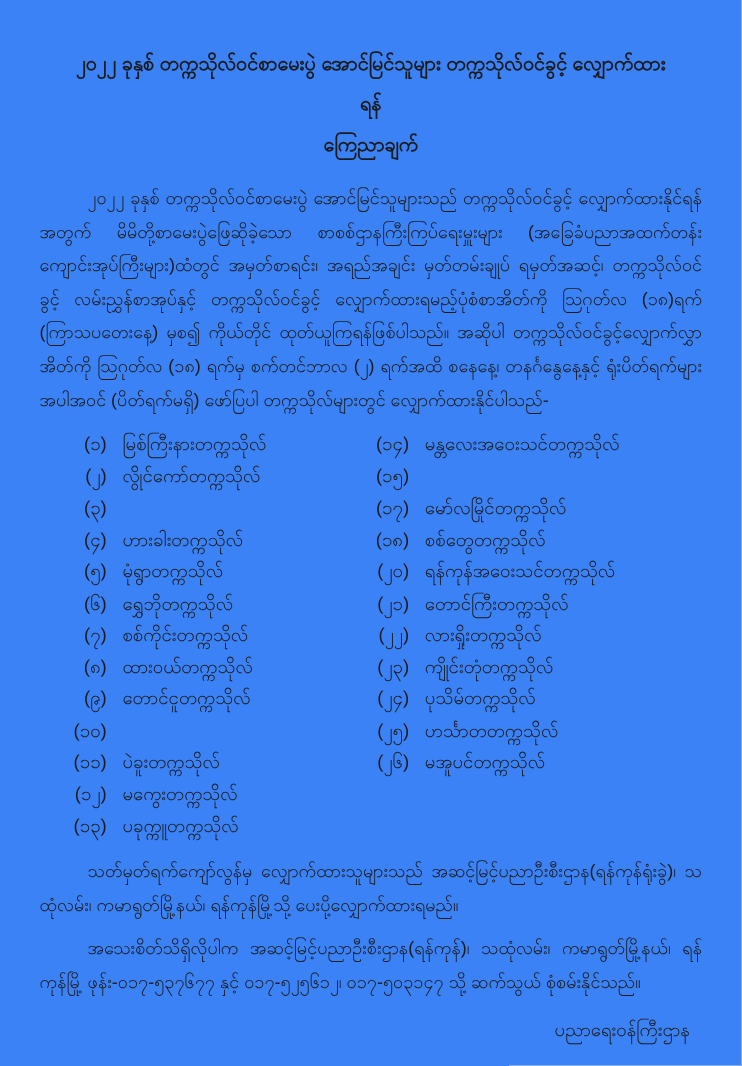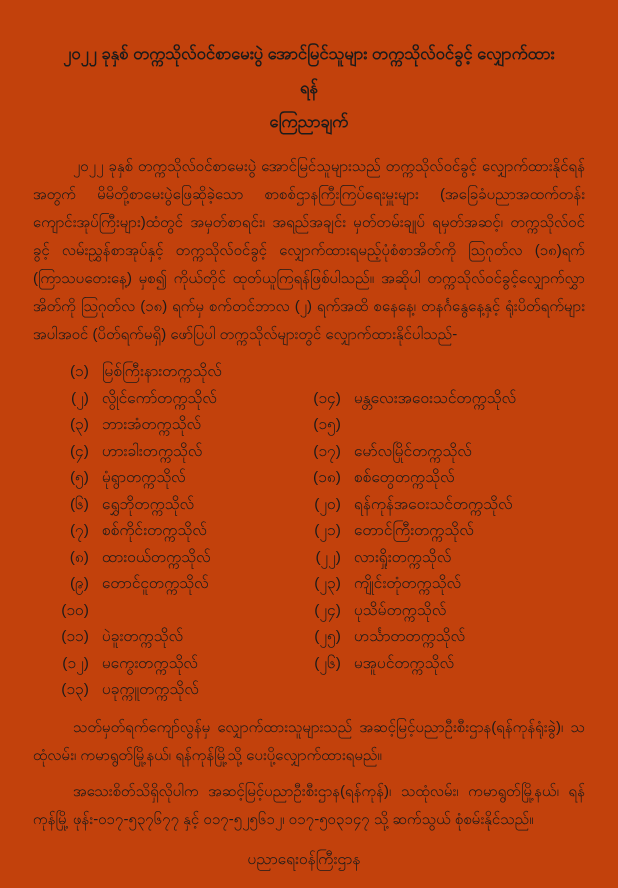--- a/index.html
+++ b/index.html
@@ -12,21 +12,21 @@
     min-height: 888px;
     font-family: "Liberation Sans", sans-serif;
     color: #1b1b1b;
     -webkit-font-smoothing: antialiased;
   }
   .page {
     box-sizing: border-box;
     width: 618px;
     min-height: 888px;
     padding: 36px 33px 10px 33px;
-    background: #c2410c;
+    background: #3b82f6;
   }
   .title {
     text-align: center;
     font-weight: bold;
     font-size: 16.5px;
     line-height: 34px;
     margin: 0 28px 14px 28px;
   }
   .para {
     text-align: justify;
@@ -44,39 +44,39 @@
     display: flex;
     flex-direction: row;
     margin: 10px 0 10px 8px;
     font-size: 15.5px;
   }
   .uni-col {
     display: flex;
     flex-direction: column;
   }
   .uni-col.left  { width: 252px; }
-  .uni-col.right { flex: 1; justify-content: center; }
+  .uni-col.right { flex: 1; }
   .uni-row {
     display: flex;
     line-height: 26.5px;
     white-space: nowrap;
   }
   .uni-num {
     width: 48px;
     text-align: right;
     flex: 0 0 48px;
   }
   .uni-name {
     padding-left: 13px;
   }
   .closing-block {
     margin-top: 6px;
   }
   .signature {
-    text-align: center;
+    text-align: right;
     font-size: 15.5px;
     line-height: 28px;
     margin: 12px 10px 0 0;
   }
 </style>
 </head>
 <body>
 
 <div class="page">
 
@@ -92,21 +92,20 @@
         <div class="uni-row">
           <span class="uni-num">(၁)</span>
           <span class="uni-name">မြစ်ကြီးနားတက္ကသိုလ်</span>
         </div>
         <div class="uni-row">
           <span class="uni-num">(၂)</span>
           <span class="uni-name">လွိုင်ကော်တက္ကသိုလ်</span>
         </div>
         <div class="uni-row">
           <span class="uni-num">(၃)</span>
-          <span class="uni-name">ဘားအံတက္ကသိုလ်</span>
         </div>
         <div class="uni-row">
           <span class="uni-num">(၄)</span>
           <span class="uni-name">ဟားခါးတက္ကသိုလ်</span>
         </div>
         <div class="uni-row">
           <span class="uni-num">(၅)</span>
           <span class="uni-name">မုံရွာတက္ကသိုလ်</span>
         </div>
         <div class="uni-row">

